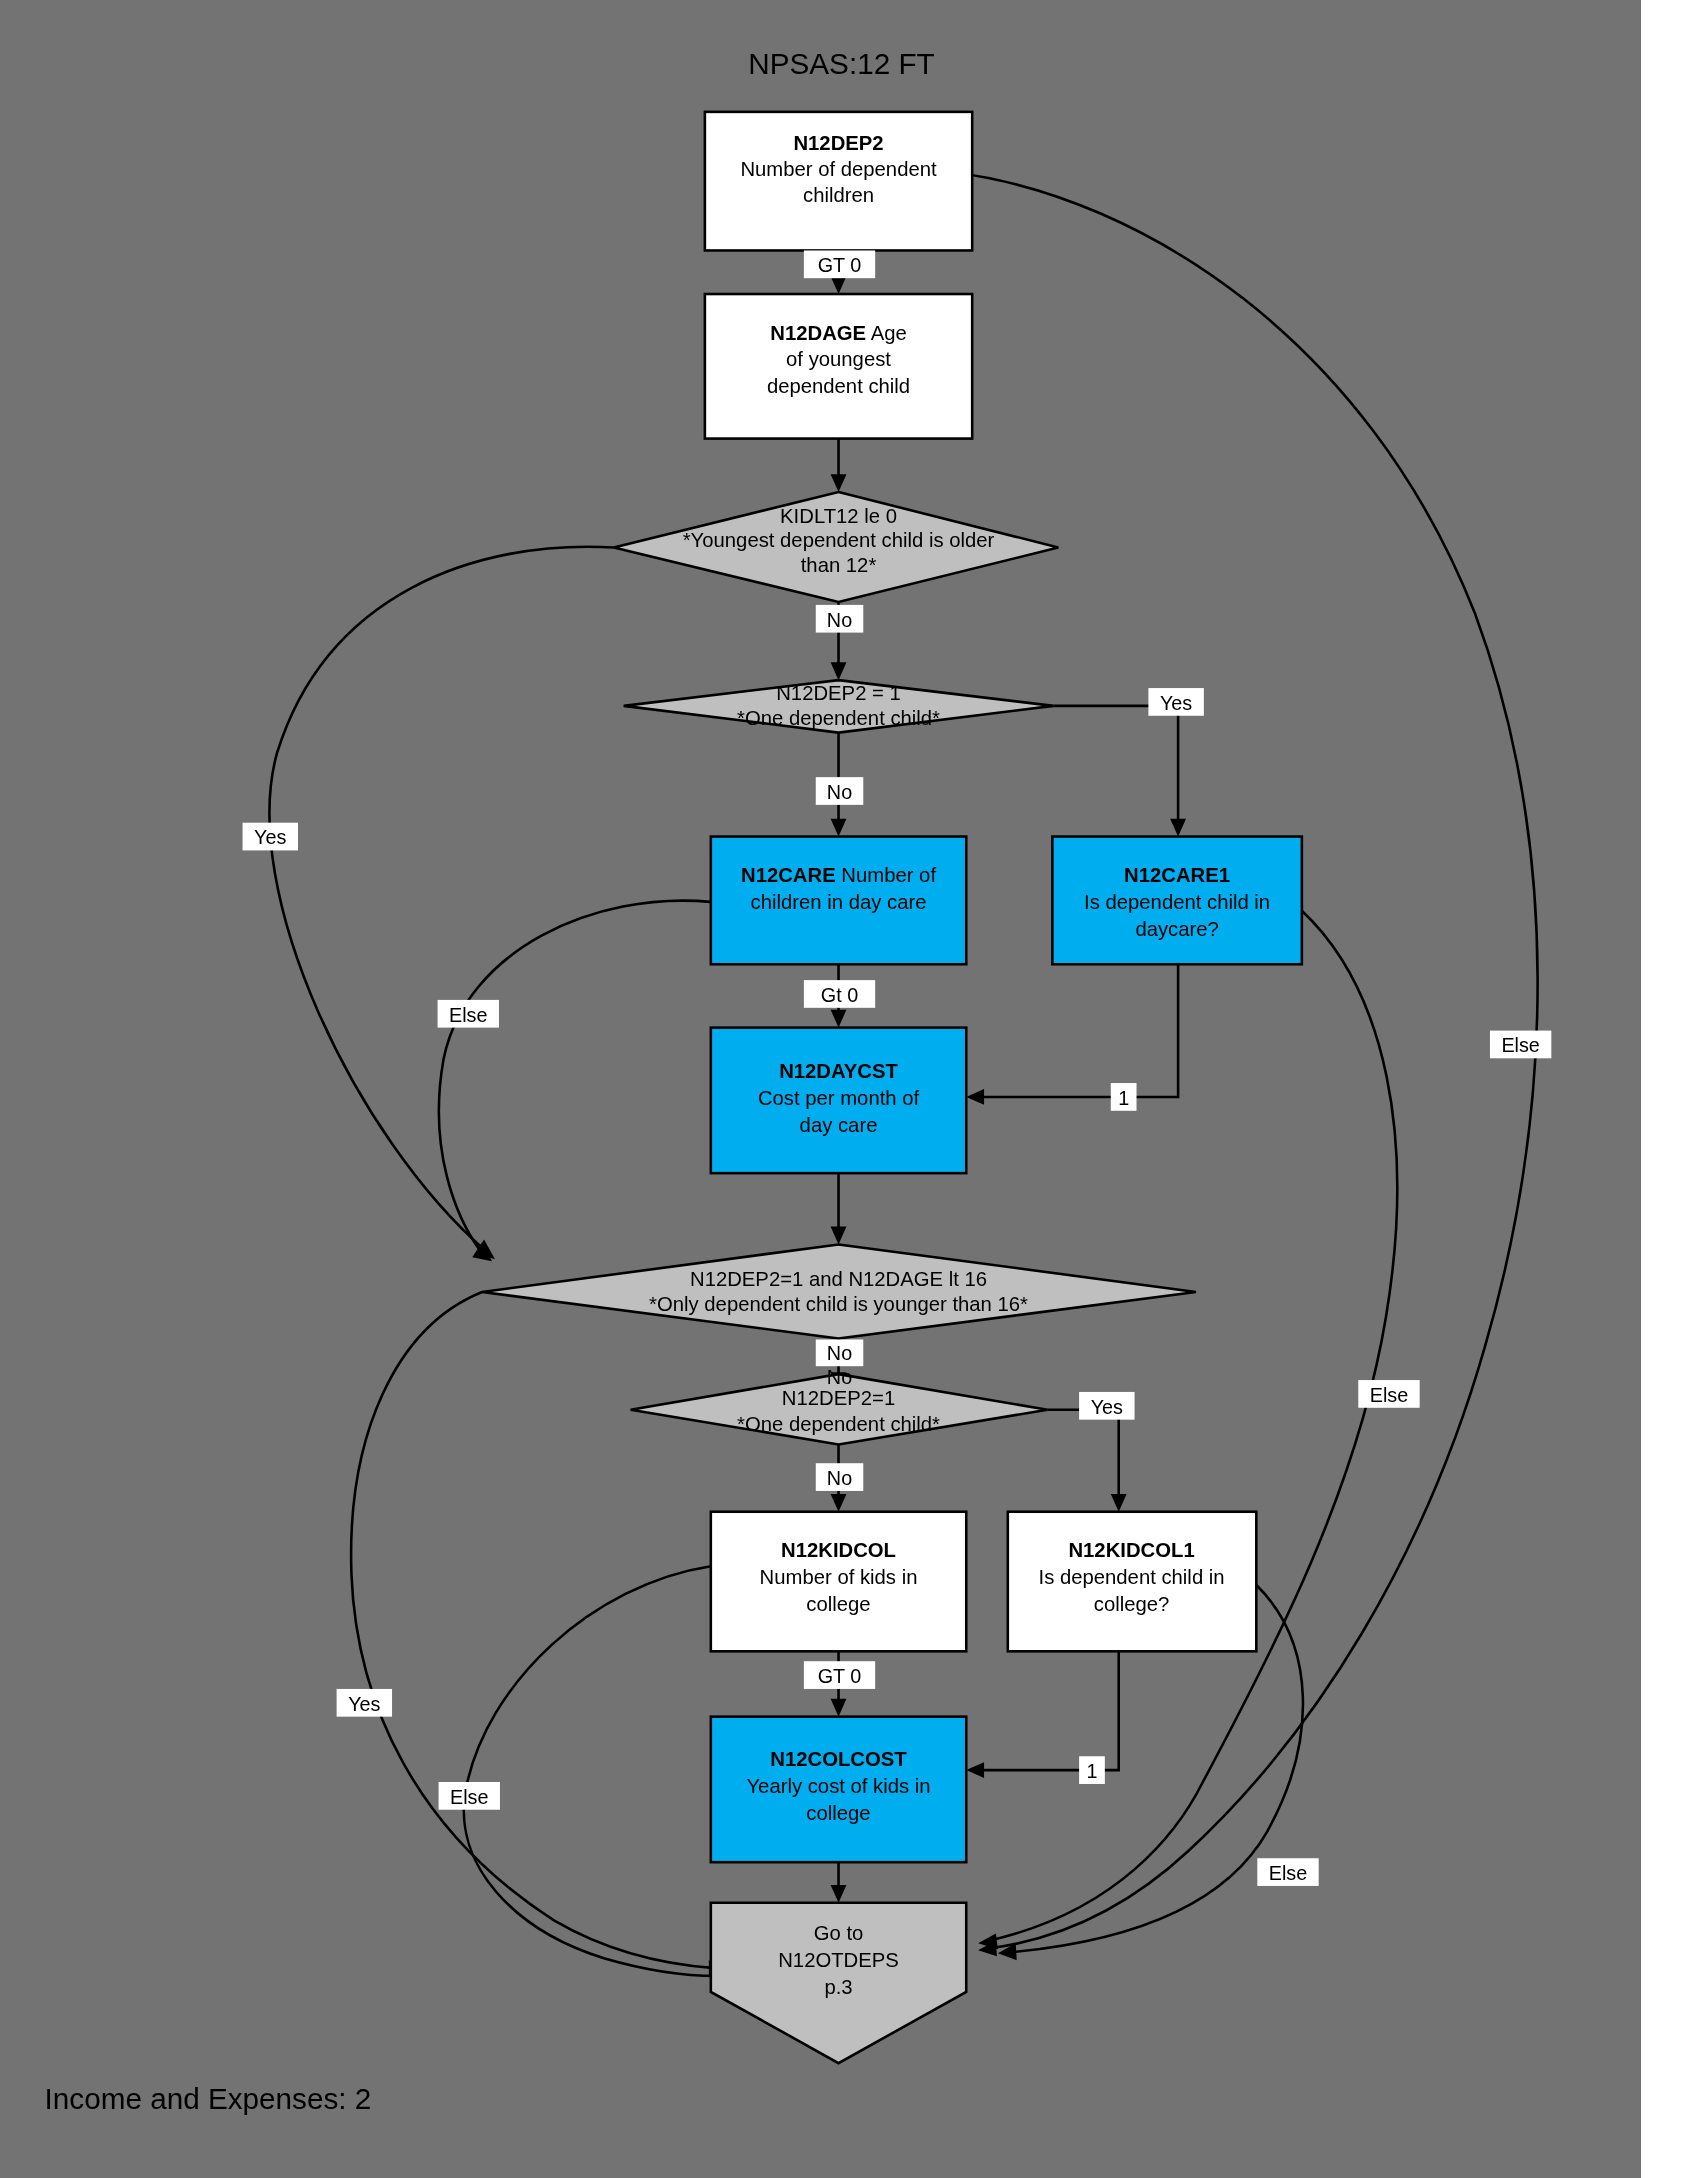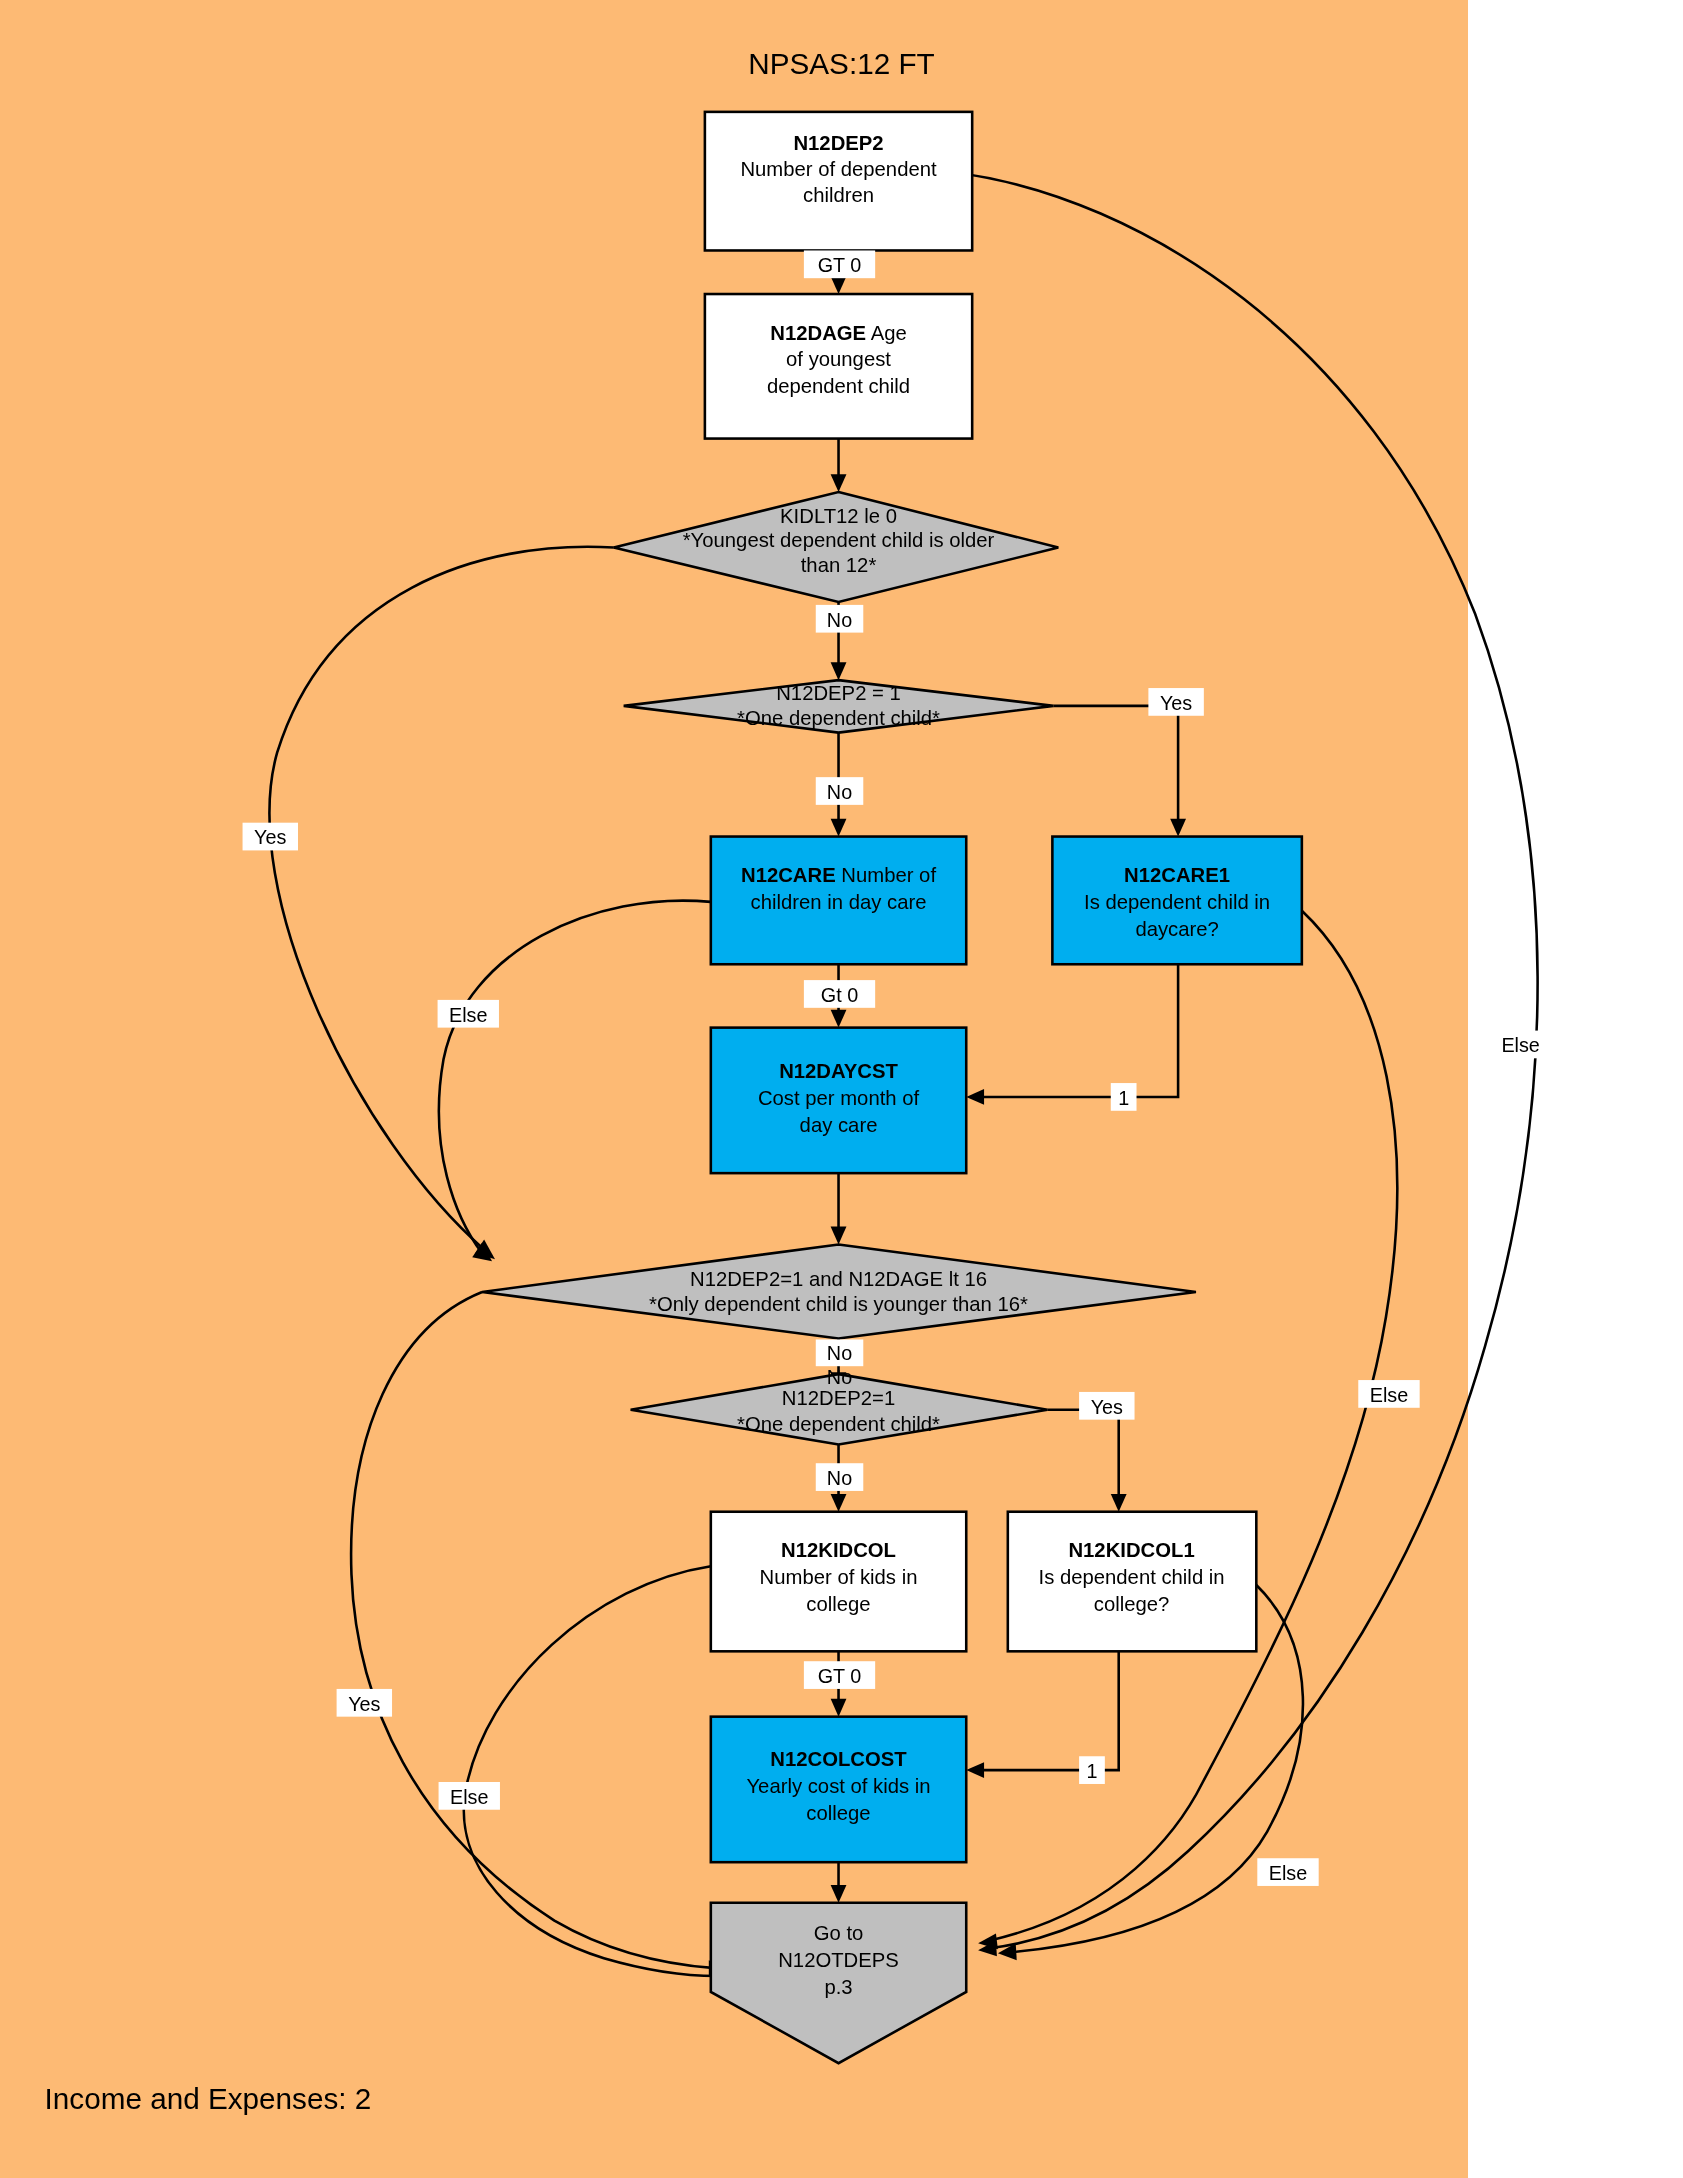--- a/index.html
+++ b/index.html
@@ -8,24 +8,23 @@
     background: #ffffff;
   }
   body {
     width: 1683px;
     height: 2178px;
     font-family: "Liberation Sans", sans-serif;
     overflow: hidden;
   }
   #stage {
     position: relative;
-    width: 1444px;
+    width: 1641px;
     height: 2178px;
-    background: #fdba74;
-    padding-left: 24px;
+    background: #737373;
   }
   svg#flow {
     position: absolute;
     top: 0;
     left: 0;
     width: 1683px;
     height: 2178px;
     display: block;
   }
   .node-shape {

